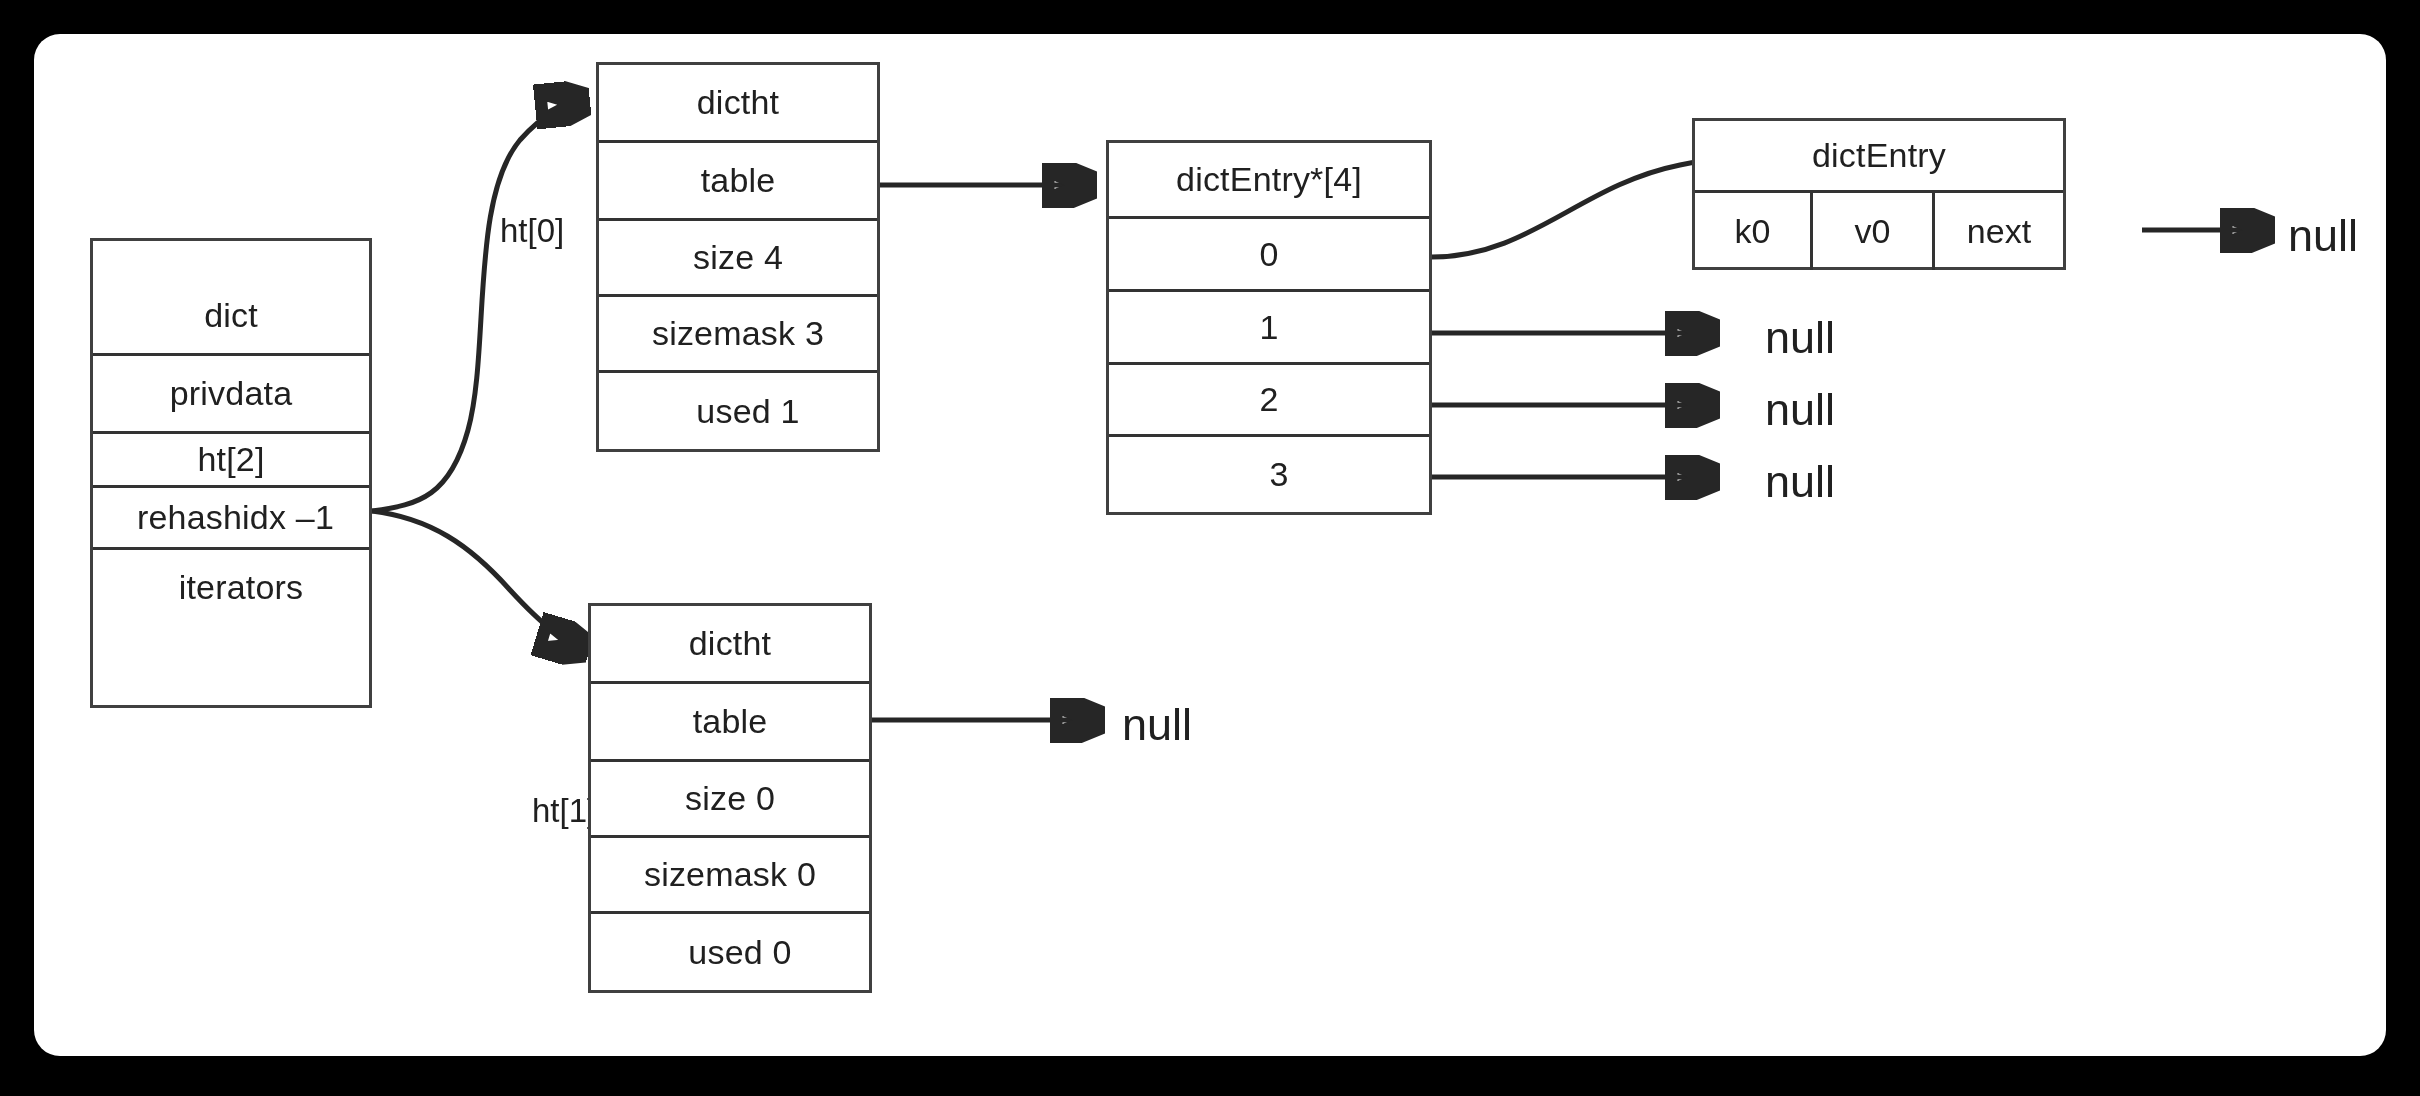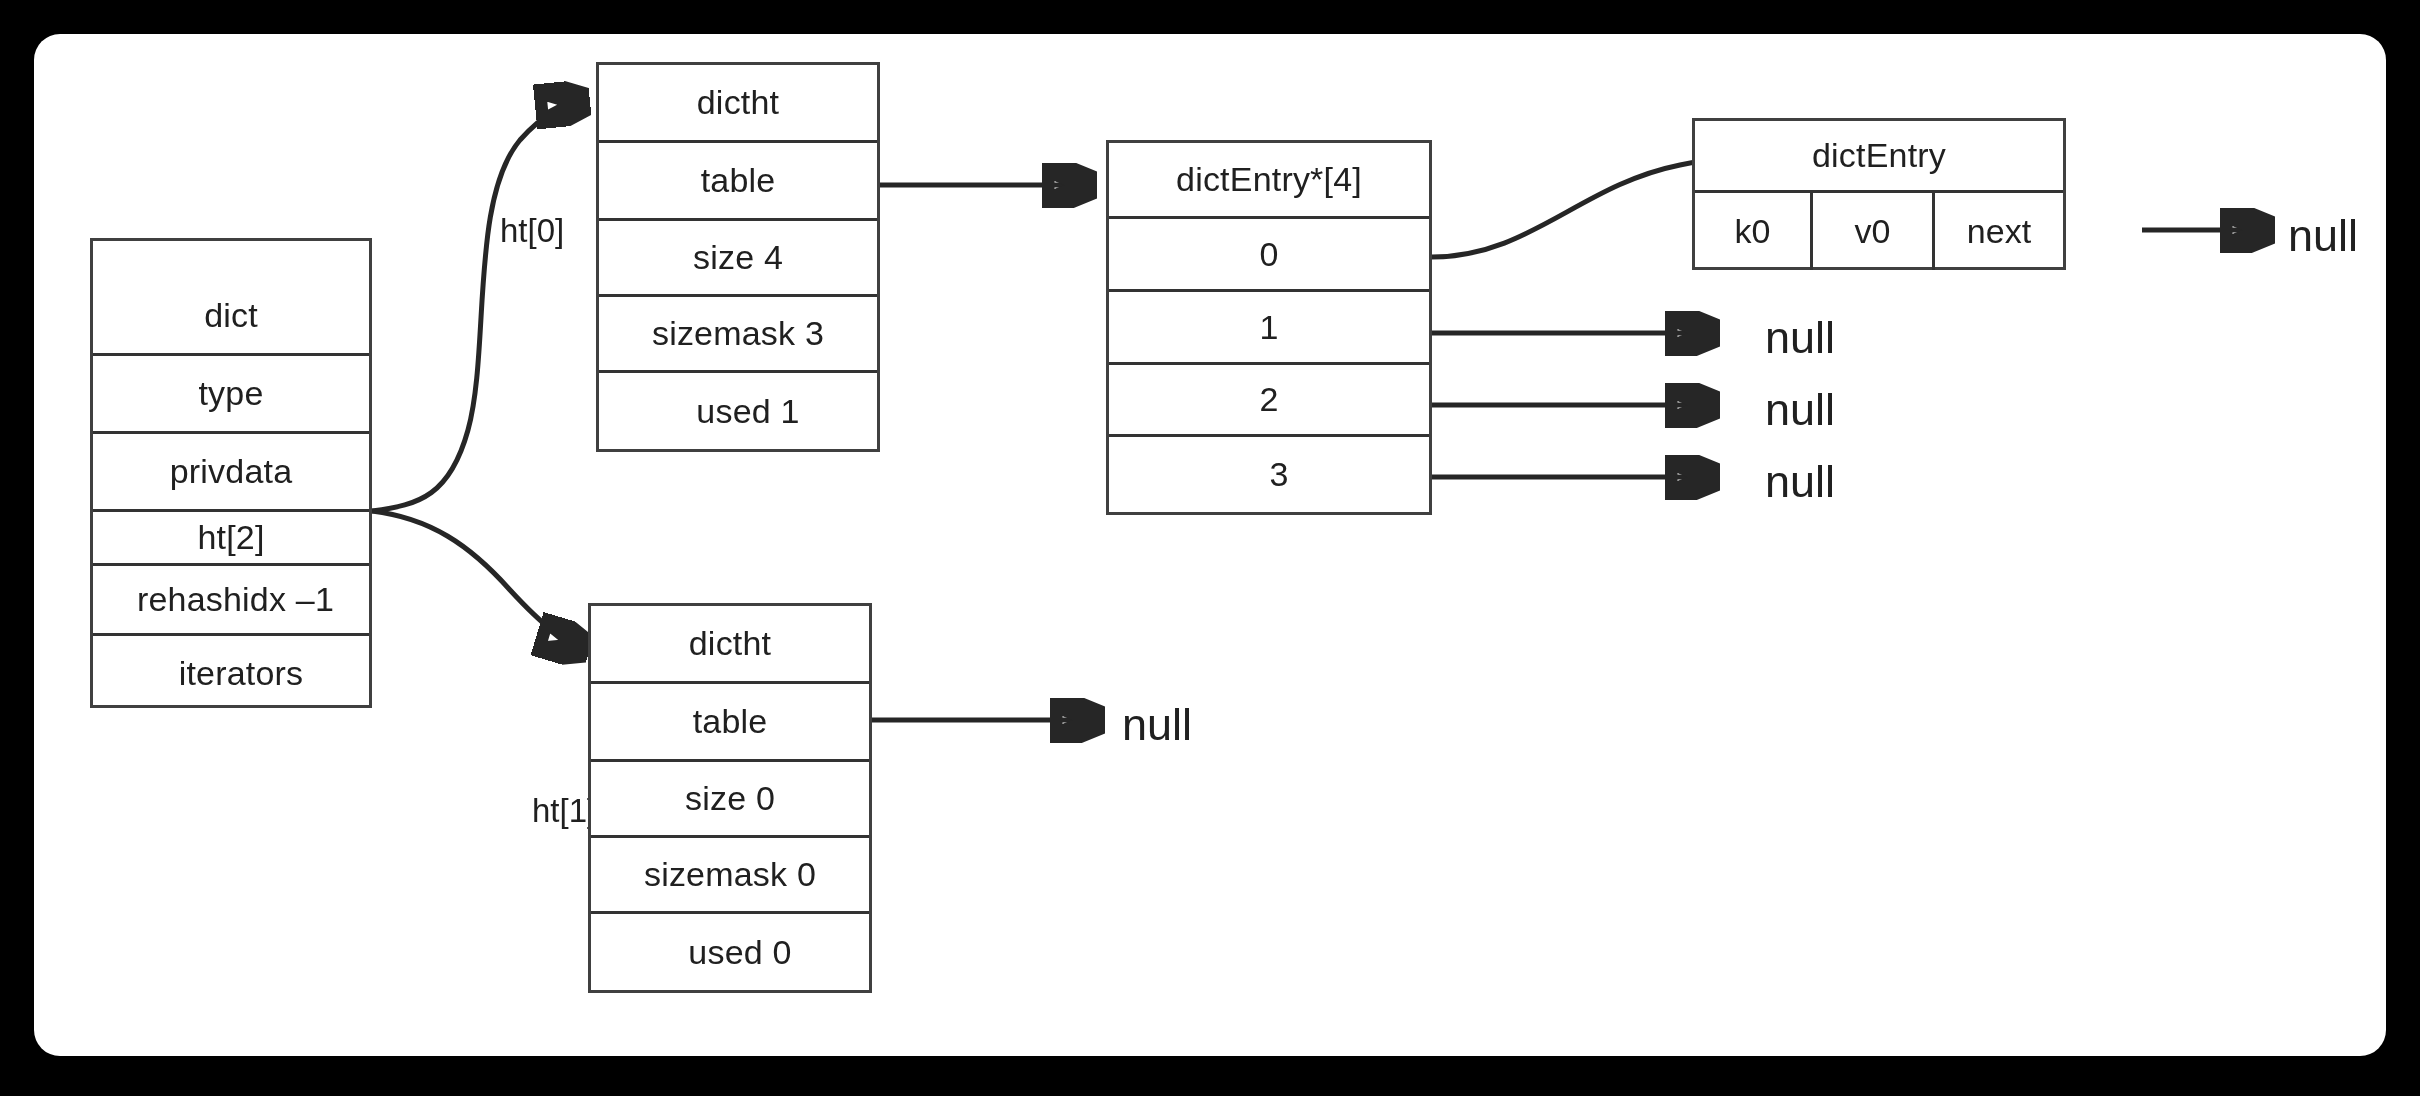--- a/index.html
+++ b/index.html
@@ -108,24 +108,23 @@
     <line x1="1432" y1="405" x2="1715" y2="405" marker-end="url(#ah)"></line>
     <line x1="1432" y1="477" x2="1715" y2="477" marker-end="url(#ah)"></line>
 
     <line x1="2142" y1="230" x2="2270" y2="230" marker-end="url(#ah)"></line>
 
     <line x1="872" y1="720" x2="1100" y2="720" marker-end="url(#ah)"></line>
   </svg>
 
   <div class="struct" style="left:90px; top:238px; width:282px; height:470px;">
     <div class="cell" style="height:78px;margin-top:37px;">dict</div>
-    <div class="cell" style="height:78px;">type</div>
     <div class="cell" style="height:78px;">privdata</div>
     <div class="cell" style="height:54px;">ht[2]</div>
-    <div class="cell" style="height:70px;padding-left:9px;">rehashidx –1</div>
+    <div class="cell" style="height:62px;padding-left:9px;">rehashidx –1</div>
     <div class="cell" style="height:74px;">iterators</div>
   </div>
 
   <div class="edgelabel" style="left:500px; top:212px;">ht[0]</div>
 
   <div class="struct" style="left:596px; top:62px; width:284px; height:390px;">
     <div class="cell" style="height:78px;">dictht</div>
     <div class="cell" style="height:78px;">table</div>
     <div class="cell" style="height:76px;">size 4</div>
     <div class="cell" style="height:76px;">sizemask 3</div>

